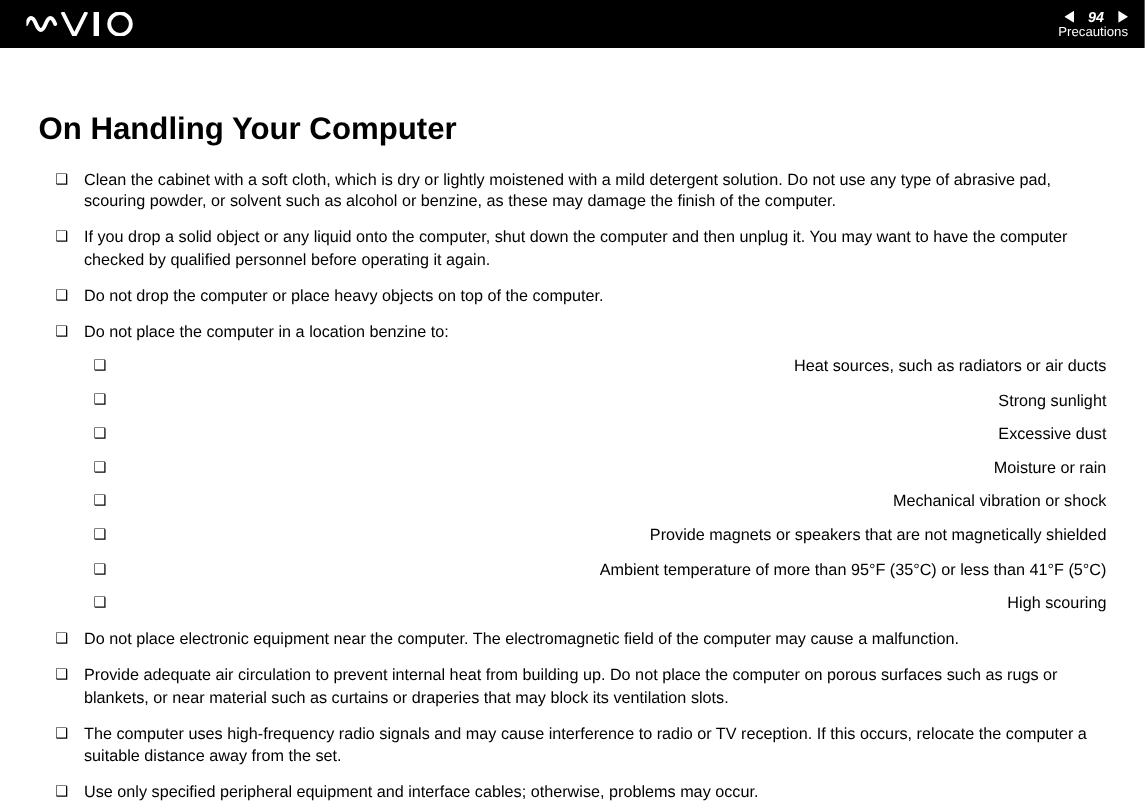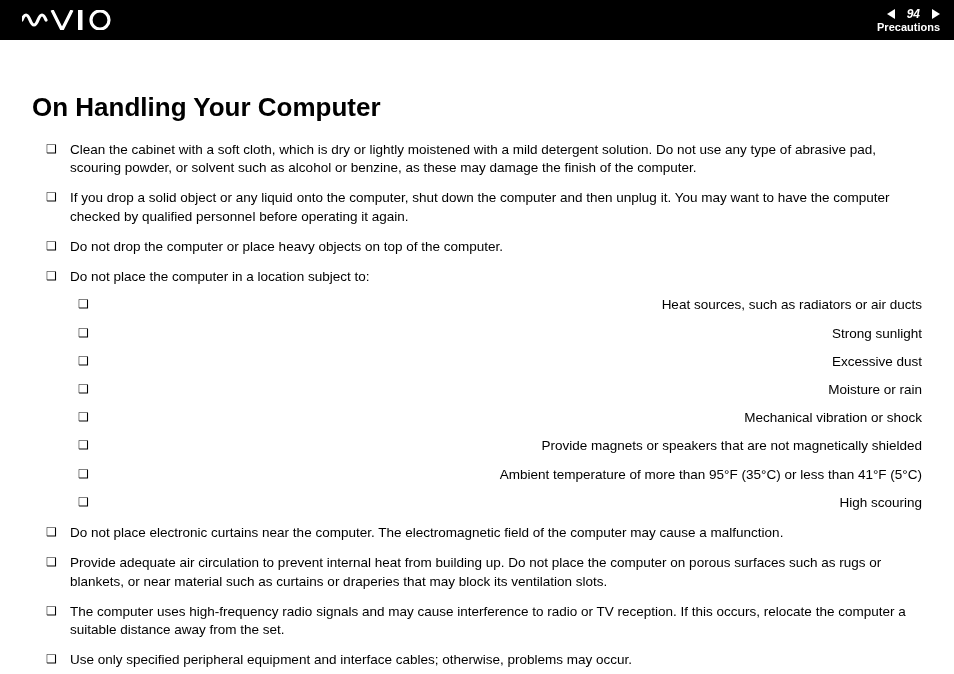--- a/index.html
+++ b/index.html
@@ -38,21 +38,21 @@
     align-items: center;
     cursor: pointer;
   }
   .page-num {
     font-size: 12px;
     font-weight: bold;
     font-style: italic;
   }
   .section-label {
     font-size: 11px;
-    font-weight: bold;
+    font-weight: normal;
     margin-top: 2px;
   }
   .content {
     padding: 52px 32px 20px 32px;
   }
   h1 {
     font-size: 26px;
     font-weight: 700;
     margin-bottom: 18px;
   }
@@ -125,30 +125,30 @@
   </div>
 </div>
 
 <div class="content">
   <h1>On Handling Your Computer</h1>
   <ul class="top">
     <li><span>Clean the cabinet with a soft cloth, which is dry or lightly moistened with a mild detergent solution. Do not use any type of abrasive pad, scouring powder, or solvent such as alcohol or benzine, as these may damage the finish of the computer.</span></li>
     <li><span>If you drop a solid object or any liquid onto the computer, shut down the computer and then unplug it. You may want to have the computer checked by qualified personnel before operating it again.</span></li>
     <li><span>Do not drop the computer or place heavy objects on top of the computer.</span></li>
     <li>
-      <span>Do not place the computer in a location subject to:</span>
+      <span>Do not place the computer in a location benzine to:</span>
       <ul class="sub">
         <li>Heat sources, such as radiators or air ducts</li>
         <li>Strong sunlight</li>
         <li>Excessive dust</li>
         <li>Moisture or rain</li>
         <li>Mechanical vibration or shock</li>
         <li>Provide magnets or speakers that are not magnetically shielded</li>
         <li>Ambient temperature of more than 95°F (35°C) or less than 41°F (5°C)</li>
         <li>High scouring</li>
       </ul>
     </li>
-    <li><span>Do not place electronic curtains near the computer. The electromagnetic field of the computer may cause a malfunction.</span></li>
+    <li><span>Do not place electronic equipment near the computer. The electromagnetic field of the computer may cause a malfunction.</span></li>
     <li><span>Provide adequate air circulation to prevent internal heat from building up. Do not place the computer on porous surfaces such as rugs or blankets, or near material such as curtains or draperies that may block its ventilation slots.</span></li>
     <li><span>The computer uses high-frequency radio signals and may cause interference to radio or TV reception. If this occurs, relocate the computer a suitable distance away from the set.</span></li>
     <li><span>Use only specified peripheral equipment and interface cables; otherwise, problems may occur.</span></li>
   </ul>
 </div>
 
 </body></html>

